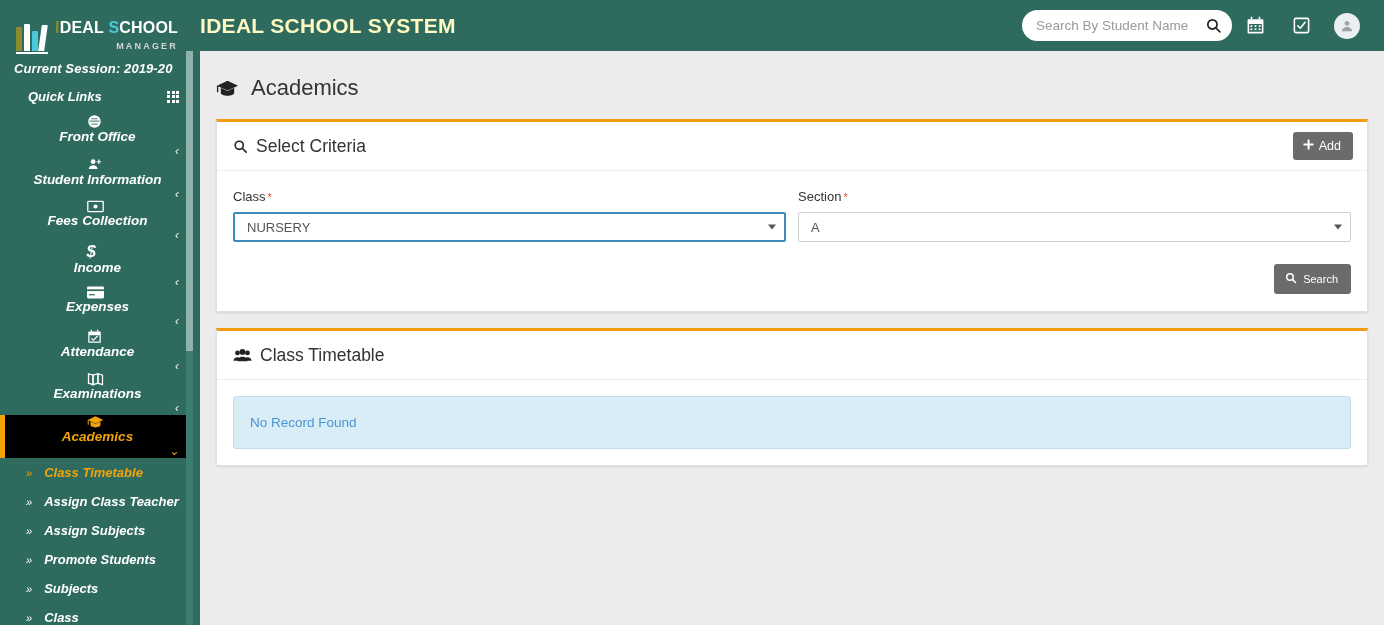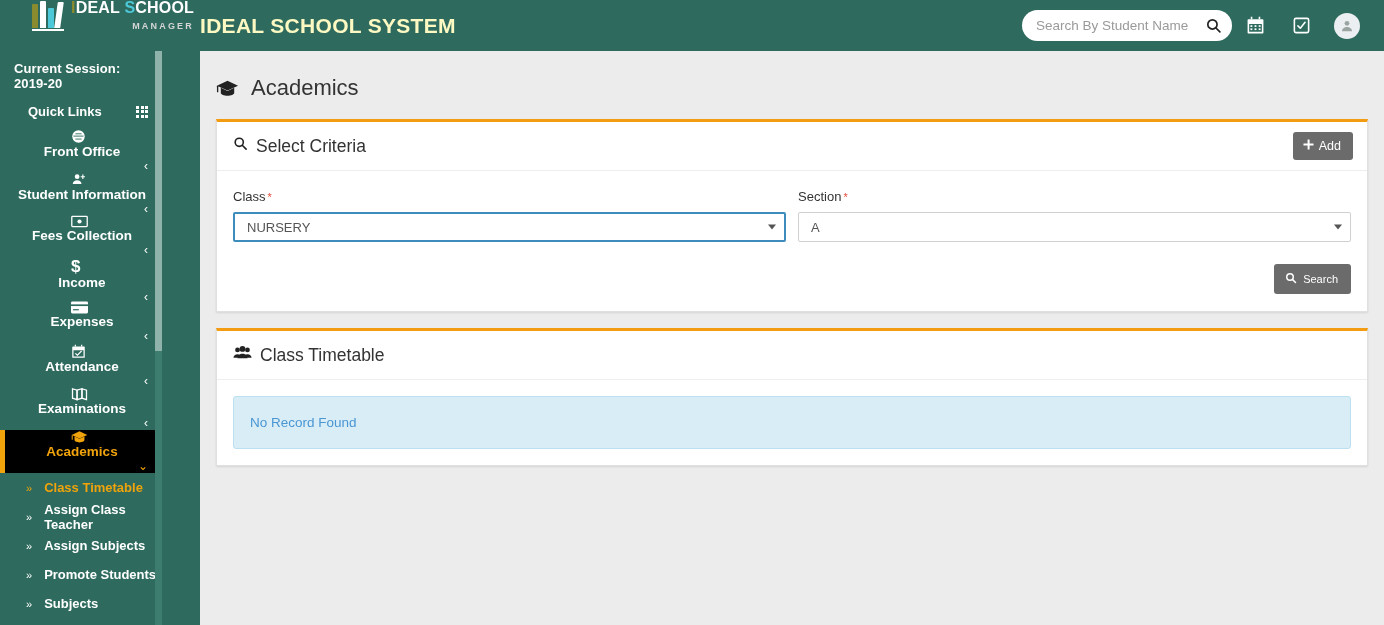--- a/index.html
+++ b/index.html
@@ -13,22 +13,22 @@
   
   .topbar {
     position: absolute; top: 0; left: 0;
     width: 1384px; height: 51px;
     background: #2e6b5e;
     display: flex; align-items: center;
     z-index: 20;
   }
   .logo-area {
     width: 200px; height: 51px;
-    display: flex; align-items: flex-start;
-    padding-left: 32px;
+    display: flex; align-items: flex-end;
+    padding-left: 16px;
     flex-shrink: 0;
   }
   .logo-books { display: flex; align-items: flex-end; height: 28px; margin-right: 7px; position: relative; }
   .logo-books .bk { width: 6px; margin-right: 2px; border-radius: 1px 1px 0 0; }
   .bk1 { height: 24px; background: #8a8a2e; }
   .bk2 { height: 27px; background: #ffffff; }
   .bk3 { height: 20px; background: #4cc8d8; }
   .bk4 { height: 26px; background: #ffffff; transform: skewX(-8deg); }
   .logo-underline { position: absolute; bottom: -3px; left: 0; width: 32px; height: 2px; background: #ffffff; }
   .logo-text { line-height: 1; }
@@ -74,21 +74,21 @@
   }
 
   
   .sidebar {
     position: absolute; top: 51px; left: 0;
     width: 200px; height: 574px;
     background: #2e6b5e;
     overflow: hidden;
   }
   .sidebar-scroll {
-    width: 162px; height: 574px; overflow: hidden; position: relative;
+    width: 193px; height: 574px; overflow: hidden; position: relative; font-style: italic;
   }
   .sb-track {
     position: absolute; right: 0; top: 0; width: 7px; height: 574px;
     background: #3c7d6f;
   }
   .sb-thumb {
     position: absolute; right: 0; top: 0; width: 7px; height: 300px;
     background: #8fb3ab;
   }
   .session-box { padding: 10px 14px 6px 14px; }
@@ -141,21 +141,21 @@
   .page-head .cap-ico { margin-right: 12px; color: #222; display: flex; }
   .page-title { font-size: 22px; color: #333; font-weight: normal; }
 
   .panel {
     background: #ffffff; margin: 0 16px 16px 16px;
     border: 1px solid #e0e0e0; border-top: 3px solid #f39c12;
     box-shadow: 0 1px 2px rgba(0,0,0,.10);
     position: relative;
   }
   .panel-head {
-    display: flex; 
+    display: flex; align-items: center;
     padding: 14px 16px 13px 16px;
     border-bottom: 1px solid #eeeeee;
   }
   .panel-head .ph-ico { margin-right: 8px; display: flex; color: #222; }
   .panel-title { font-size: 17.5px; color: #333; }
 
   .btn-add {
     position: absolute; right: 14px; top: 10px;
     background: #6b6b6b; color: #ffffff;
     border: 0; border-radius: 3px;

